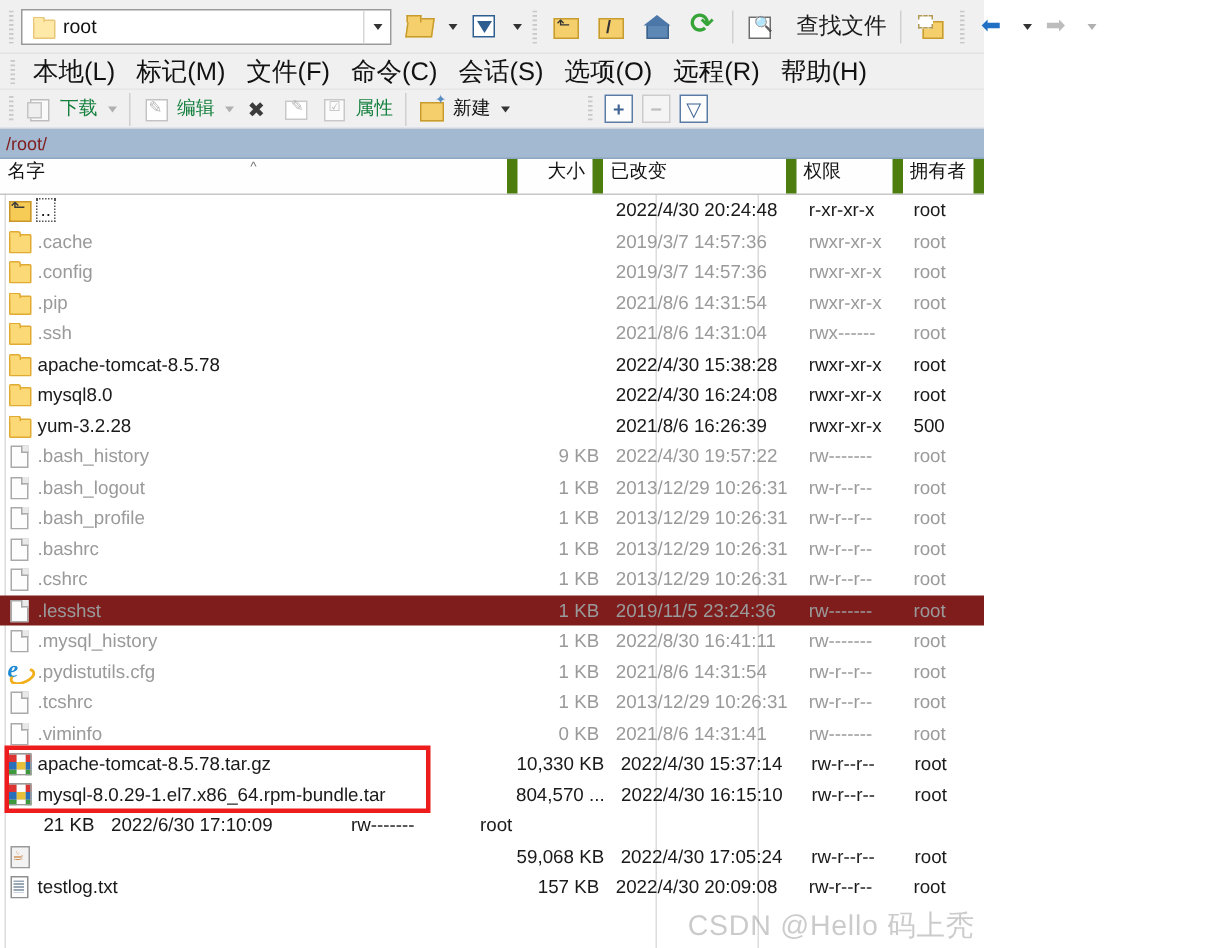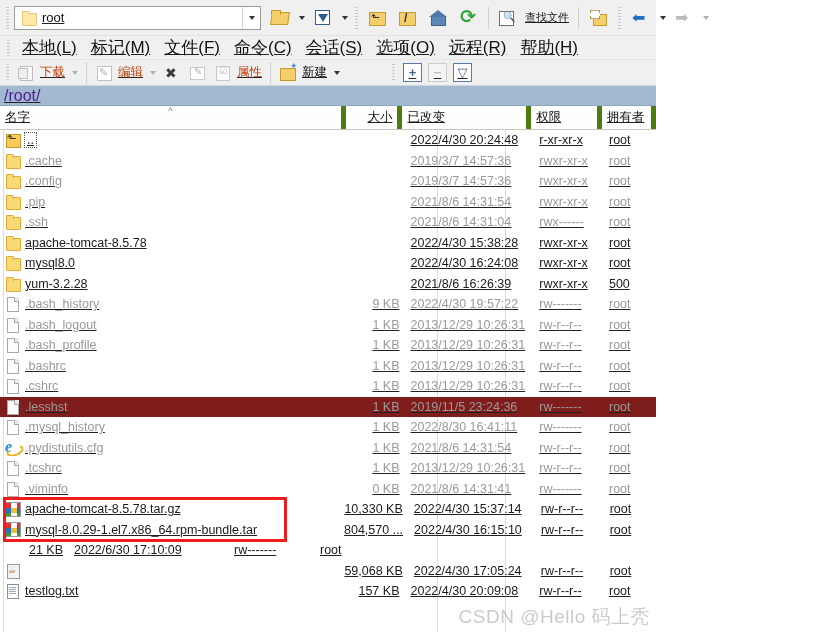--- a/index.html
+++ b/index.html
@@ -7,21 +7,21 @@
     background: #ffffff;
   }
   body {
     width: 816px; height: 632px;
     font-family: "Liberation Sans", "DejaVu Sans", sans-serif;
     font-size: 12px;
     color: #222;
     overflow: hidden;
     position: relative;
   }
-  .app { width: 656px; height: 632px; position: relative; display: flex; flex-direction: column; text-decoration: underline; }
+  .app { width: 656px; height: 632px; position: relative; display: flex; flex-direction: column; }
 
   
   .toolbar-row {
     height: 36px;
     background: #f0f0f0;
     display: flex;
     align-items: center;
     border-bottom: 1px solid #e2e2e2;
     padding: 0 2px;
     box-sizing: border-box;
@@ -66,21 +66,21 @@
     height: 26px; min-width: 26px;
     display: flex; align-items: center; justify-content: center;
     padding: 0 2px;
     flex: none;
   }
   .tb-split { display: flex; align-items: center; flex: none; }
   .tb-split .caret-wrap { width: 13px; display: flex; align-items: center; justify-content: center; }
   .sep {
     width: 1px; height: 22px; background: #d0d0d0; margin: 0 5px; flex: none;
   }
-  .tb-label { font-size: 11px; margin-left: 7px; color: #1a1a1a; white-space: nowrap; }
+  .tb-label { font-size: 15px; margin-left: 13px; color: #1a1a1a; white-space: nowrap; }
   .tb-text-btn { display: flex; align-items: center; height: 26px; padding: 0 4px; flex: none; }
 
   
   .menubar {
     height: 24px;
     background: #f0f0f0;
     display: flex; align-items: center;
     border-bottom: 1px solid #e6e6e6;
     padding-left: 3px;
     box-sizing: border-box;
@@ -98,49 +98,49 @@
     height: 26px;
     background: #f0f0f0;
     display: flex; align-items: center;
     border-bottom: 1px solid #cfd6de;
     padding-left: 2px;
     box-sizing: border-box;
   }
   .toolbar2 .grip { height: 18px; }
   .t2btn { display: flex; align-items: center; height: 24px; padding: 0 3px; flex: none; }
   .t2btn .lbl { font-size: 12.5px; margin-left: 3px; white-space: nowrap; }
-  .t2btn.disabled .lbl { color: #c2410c; }
+  .t2btn.disabled .lbl { color: #15803d; }
   .t2btn .lbl.en { color: #111; }
 
   
   .pathbar {
     height: 20px;
     background: #a3b8d1;
-    color: #4c1d95;
-    font-size: 16px;
+    color: #7f1d1d;
+    font-size: 12px;
     display: flex; align-items: center;
     padding-left: 4px;
     box-sizing: border-box;
     border-bottom: 1px solid #8ea6c2;
   }
 
   
   .colhead {
     height: 24px;
     background: #fefefe;
     border-bottom: 1px solid #c6c6c6;
     display: flex;
     position: relative;
     box-sizing: border-box;
     font-size: 12.5px;
     color: #111;
   }
   .colhead .ch {
-    display: flex; align-items: center;
-    border-right: 5px solid #4d7c0f;
+    display: flex; align-items: flex-start;
+    border-right: 7px solid #4d7c0f;
     box-sizing: border-box;
     padding: 0 5px;
     position: relative;
     height: 100%;
   }
   .ch-name  { width: 437px; }
   .ch-size  { width: 68px; justify-content: flex-end; }
   .ch-date  { width: 160px; }
   .ch-perm  { width: 86px; }
   .ch-owner { width: 65px; border-right: none; }

